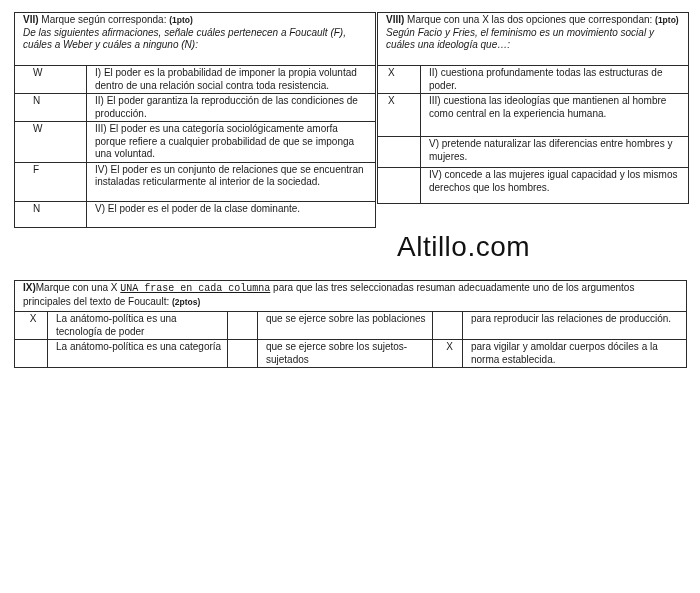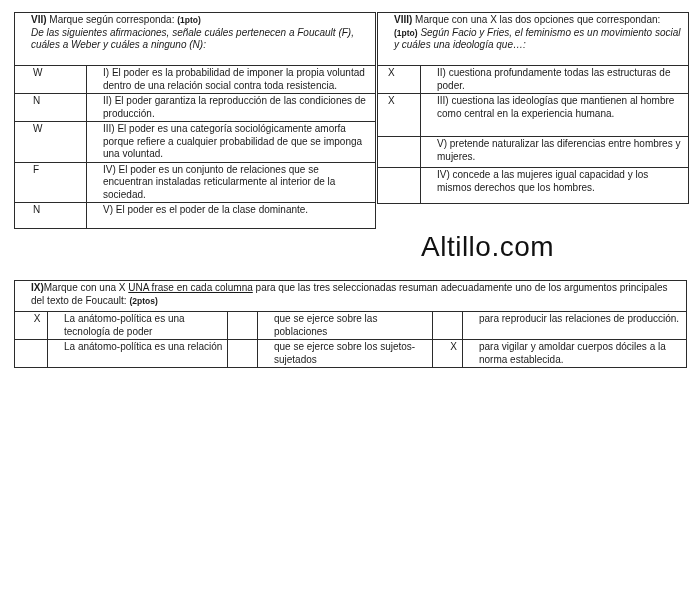--- a/index.html
+++ b/index.html
@@ -12,49 +12,48 @@
   }
   .tbl {
     border-collapse: collapse;
     table-layout: fixed;
     position: absolute;
     background: #ffffff;
   }
   .tbl td {
     border: 1px solid #2b2b2b;
     vertical-align: top;
-    padding: 1px 4px 1px 16px;
+    padding: 1px 4px 1px 8px;
     font-size: 10px;
     line-height: 12.5px;
     color: #1a1a1a;
     overflow: hidden;
   }
   #tblVII  { left: 14px;  top: 12px;  width: 361px; }
   #tblVIII { left: 377px; top: 12px;  width: 311px; }
   #tblIX   { left: 14px;  top: 280px; width: 672px; }
 
   td.markL  { padding-left: 18px; }  
   td.markR  { padding-left: 10px; }  
   td.markC  { text-align: center; }  
 
   .hdr-cell { padding: 2px 5px; }
   .sec-num  { font-weight: bold; }
   .pts      { font-weight: bold; font-size: 8.5px; }
   .ital     { font-style: italic; }
   .blk      { display: block; }
-  .ul       { text-decoration: underline; }
+  .ul       { text-decoration: underline; font-family: Liberation Mono, monospace; }
 
   #watermark {
     position: absolute;
     left: 397px; top: 230px;
     font-size: 28px;
     line-height: 34px;
     color: #111111;
     letter-spacing: 0.5px;
-    margin-left: 24px;
   }
 </style>
 </head>
 <body>
 
 <table class="tbl" id="tblVII">
   <colgroup>
       <col style="width:72px">
       <col style="width:289px">
     </colgroup>
@@ -140,20 +139,20 @@
   <tr style="height:27px">
     <td class="markC">X</td>
     <td>La anátomo-política es una tecnología de poder</td>
     <td class="markC"></td>
     <td>que se ejerce sobre las poblaciones</td>
     <td class="markC"></td>
     <td>para reproducir las relaciones de producción.</td>
   </tr>
   <tr style="height:27px">
     <td class="markC"></td>
-    <td>La anátomo-política es una relación</td>
+    <td>La anátomo-política es una categoría</td>
     <td class="markC"></td>
     <td>que se ejerce sobre los sujetos- sujetados</td>
     <td class="markC">X</td>
     <td>para vigilar y amoldar cuerpos dóciles a la norma establecida.</td>
   </tr>
 </tbody>
   </table>
 
 </body></html>

